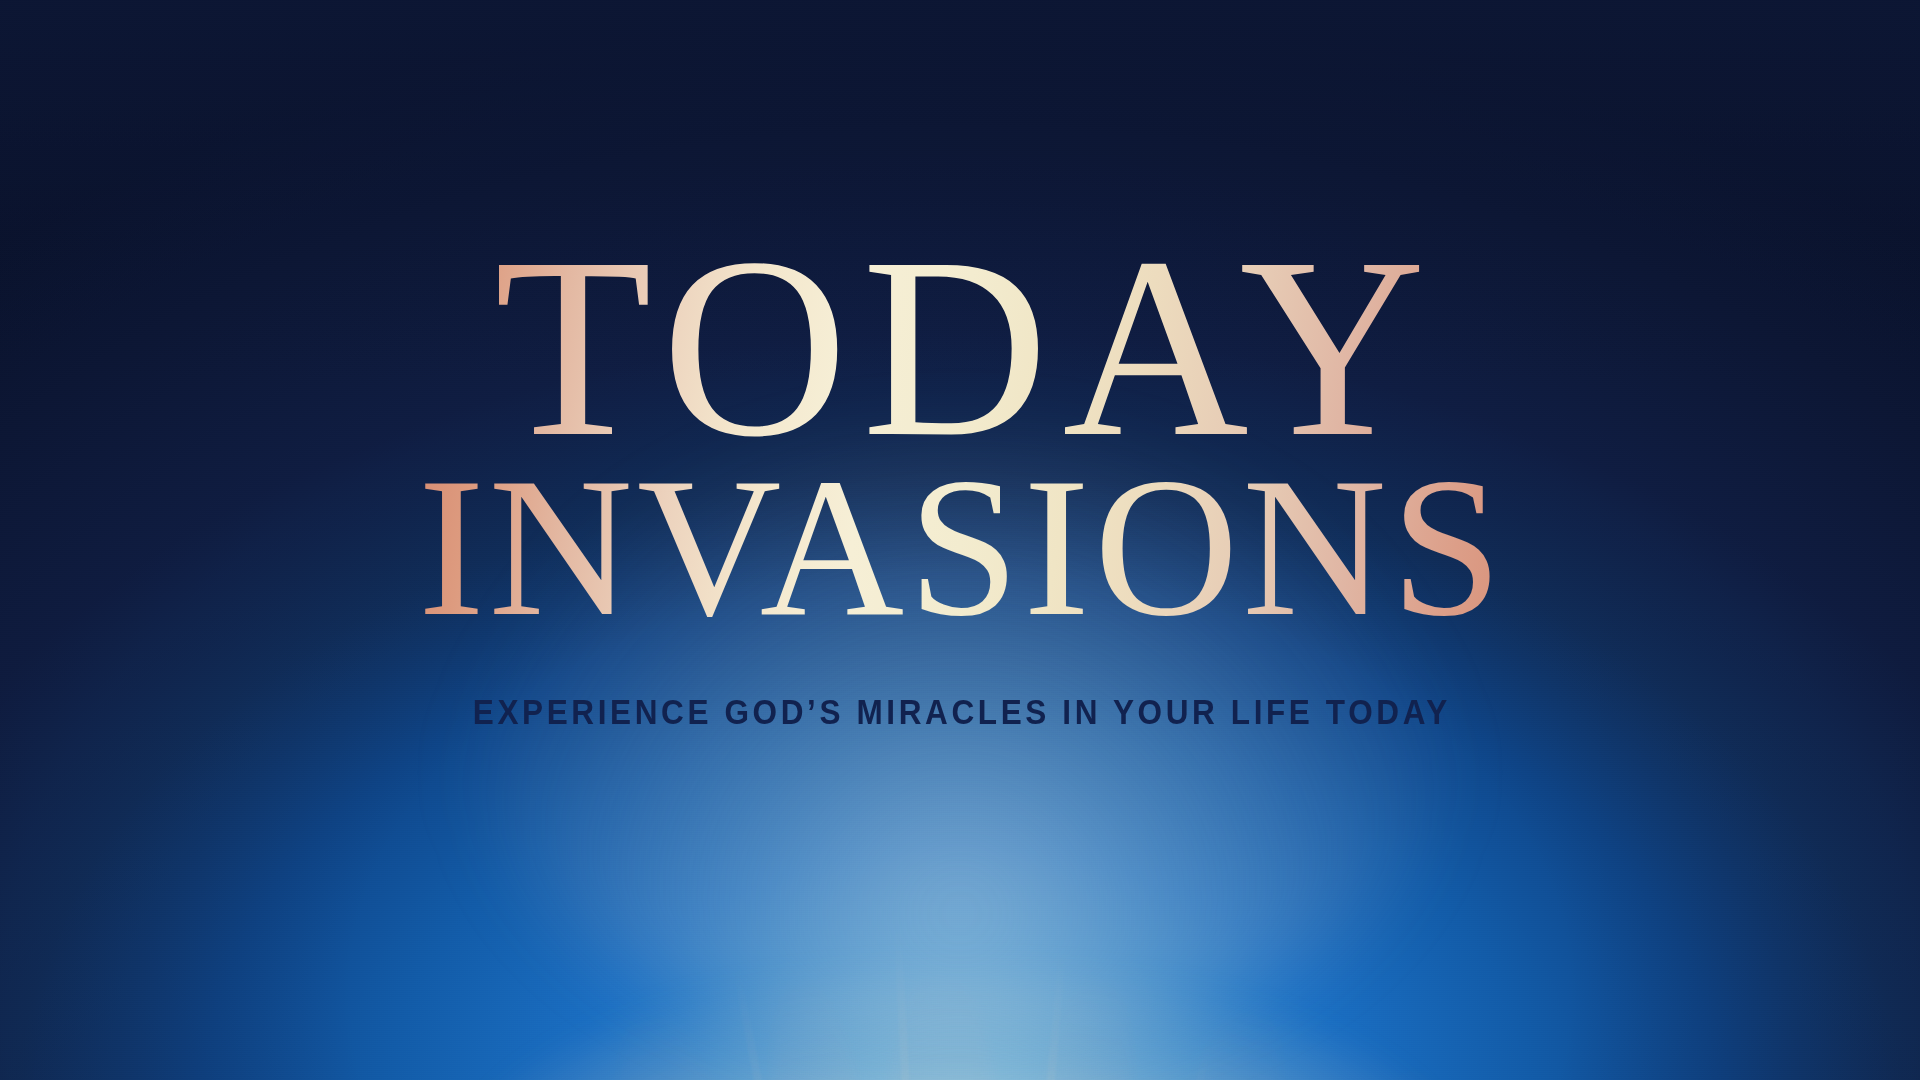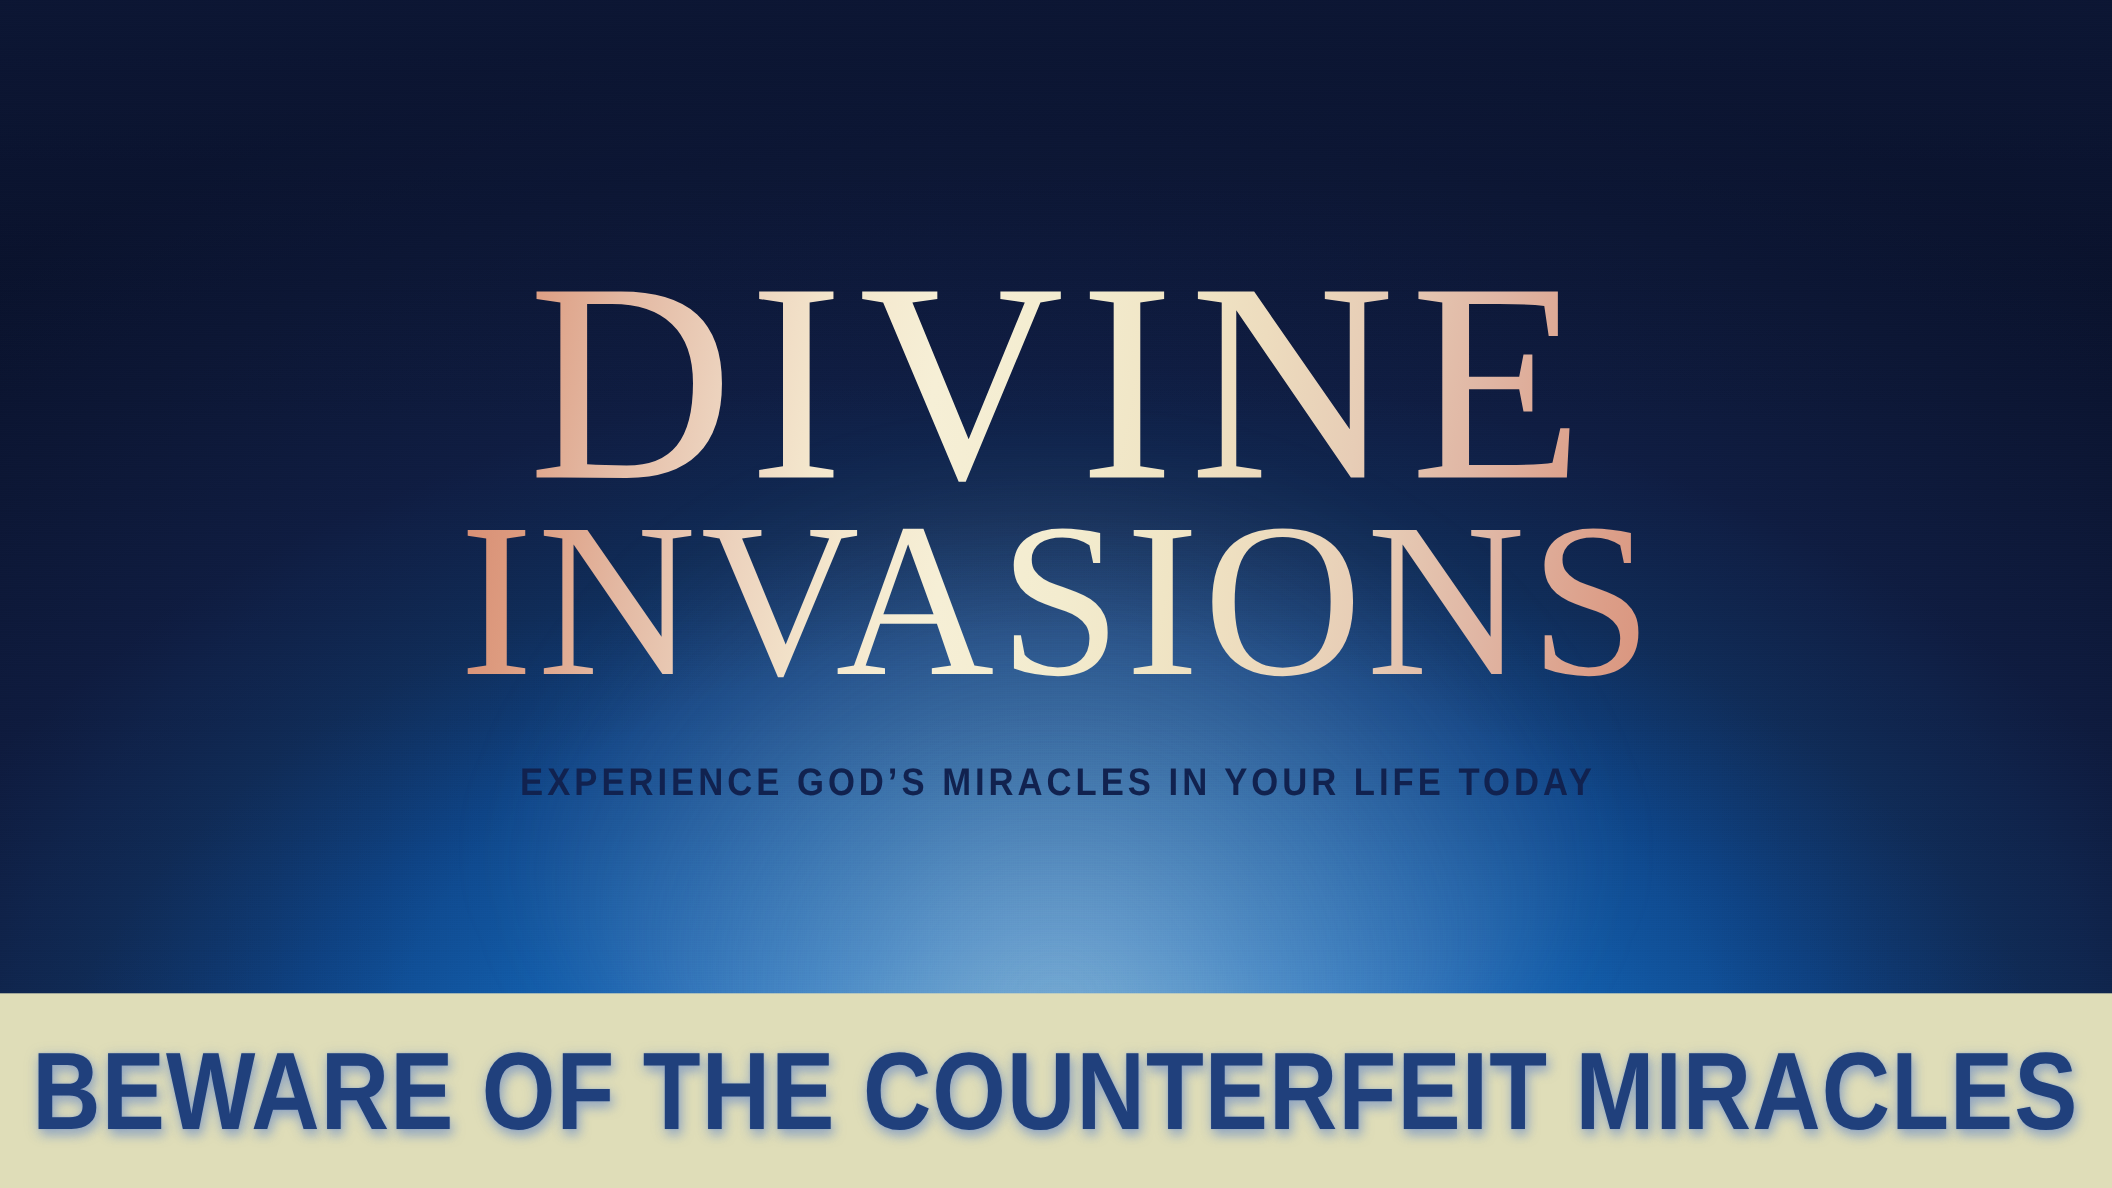--- a/index.html
+++ b/index.html
@@ -285,24 +285,21 @@
 
   <div class="ray-glow"></div>
   <div class="center-bloom"></div>
   <div class="bg-layer bg-vignette"></div>
   <div class="bg-layer bg-topfade"></div>
   <div class="grain"></div>
 
   <div class="content">
 
     <div class="title-block">
-      <span class="title-line title-divine">DIVINE</span>
+      <span class="title-line title-divine">TODAY</span>
       <span class="title-line title-invasions">INVASIONS</span>
     </div>
 
     <div class="tagline">EXPERIENCE GOD’S MIRACLES IN YOUR LIFE TODAY</div>
 
-    <div class="banner">
-      <div class="banner-text">BEWARE OF THE COUNTERFEIT MIRACLES</div>
-    </div>
 
   </div>
 </div>
 
 </body></html>

